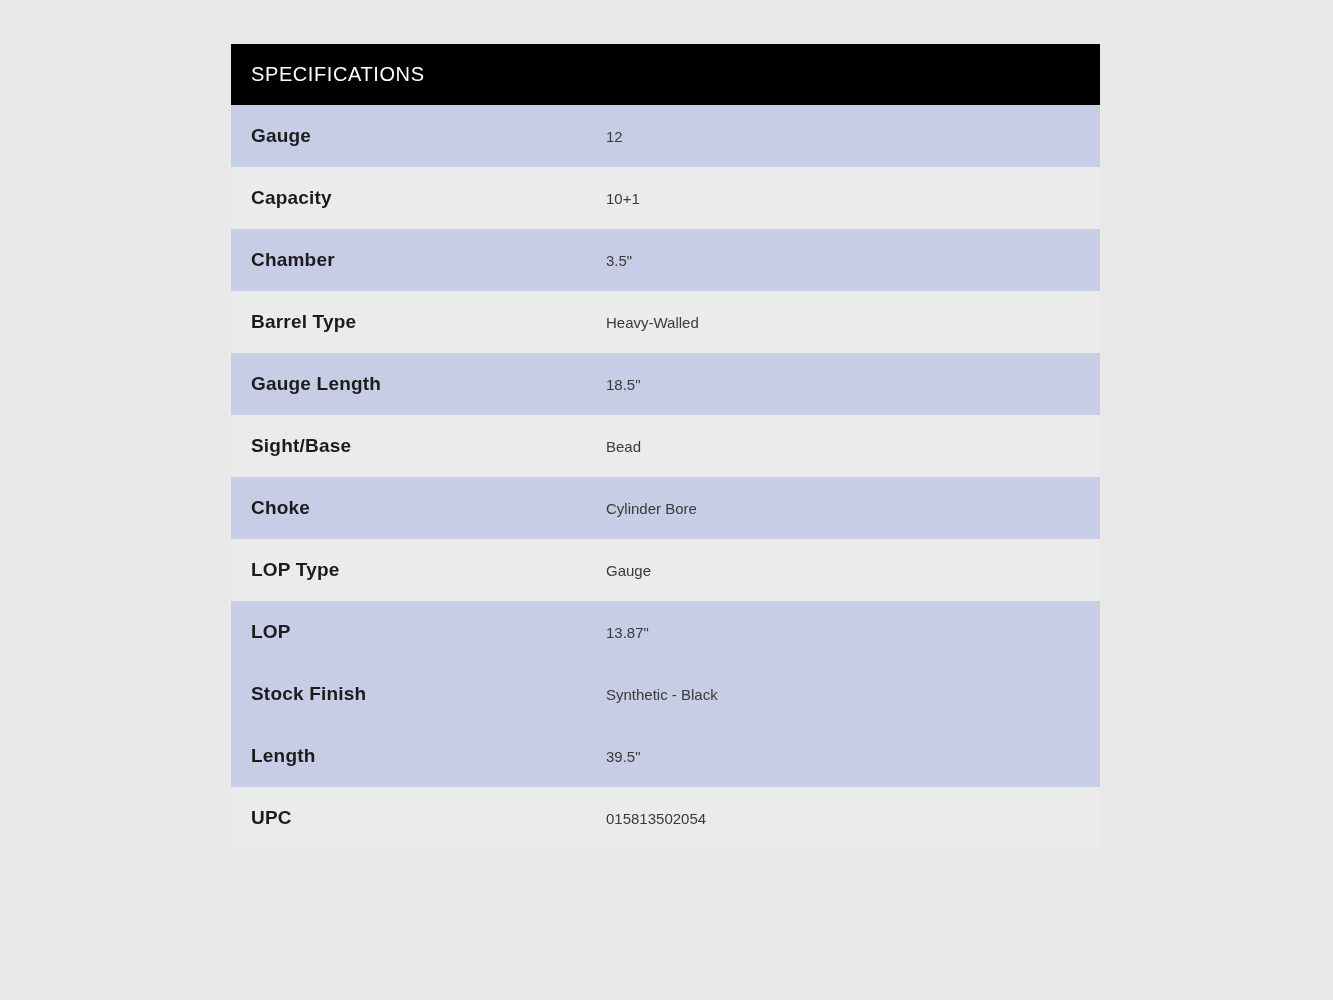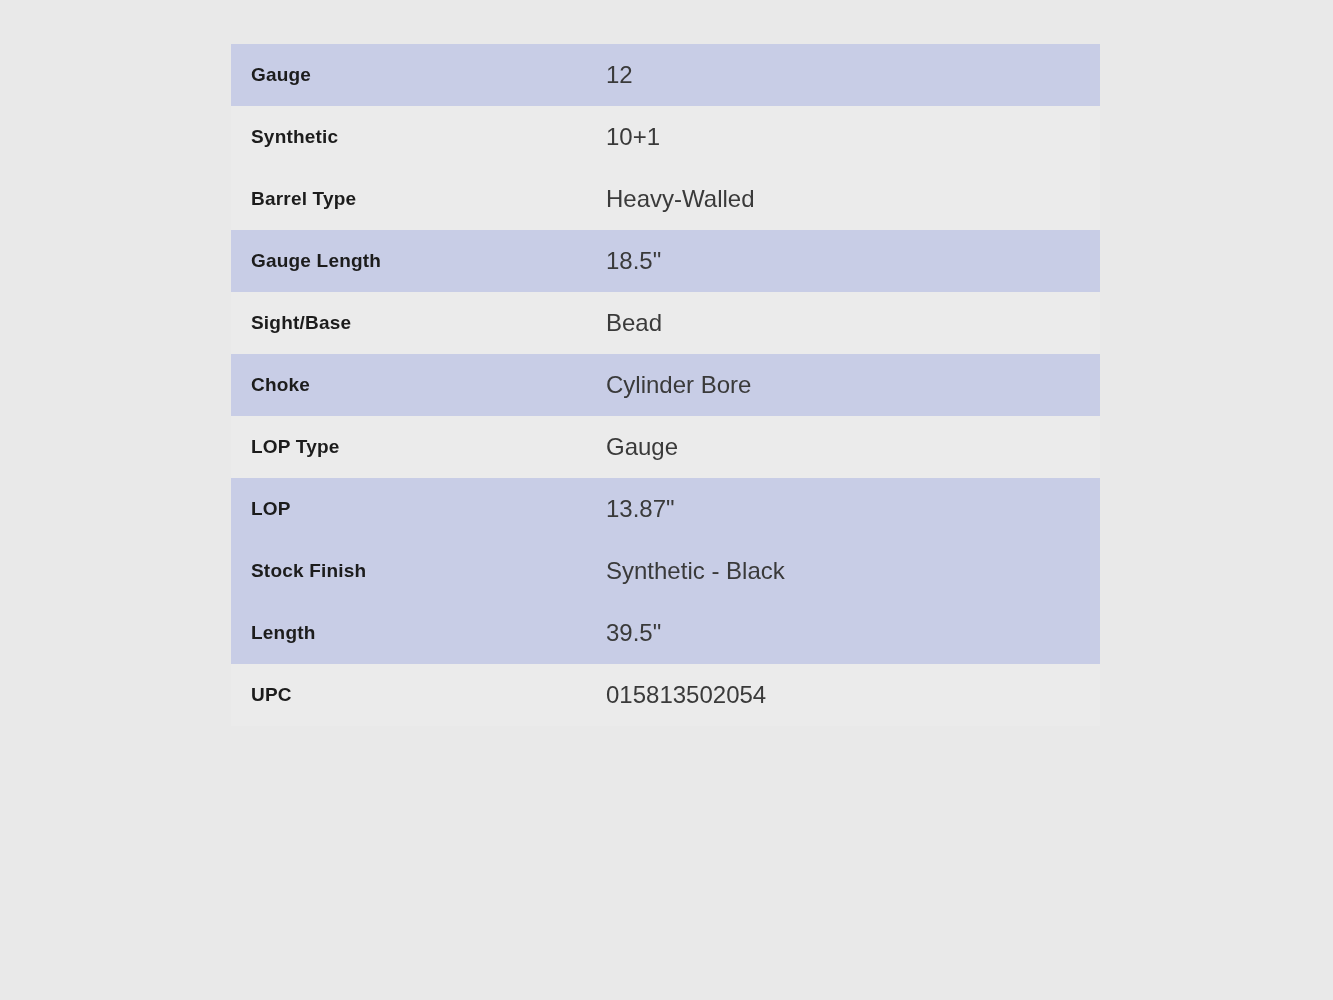--- a/index.html
+++ b/index.html
@@ -54,39 +54,46 @@
     border: none;
   }
   td.spec-label {
     width: 355px;
     font-size: 19px;
     font-weight: bold;
     color: #1c1c1c;
     letter-spacing: 0.2px;
   }
   td.spec-value {
-    font-size: 24px;
+    font-size: 15px;
     font-weight: 400;
     color: #3a3a3a;
     padding-left: 0;
   }
 </style>
 </head>
 <body>
 
 <div class="spec-wrap">
+  <div class="spec-header">
+    <span class="spec-header-title">SPECIFICATIONS</span>
+  </div>
   <table class="spec-table">
     <tbody>
         <tr class="odd">
           <td class="spec-label">Gauge</td>
           <td class="spec-value">12</td>
         </tr>
         <tr class="even">
-          <td class="spec-label">Synthetic</td>
+          <td class="spec-label">Capacity</td>
           <td class="spec-value">10+1</td>
+        </tr>
+        <tr class="odd">
+          <td class="spec-label">Chamber</td>
+          <td class="spec-value">3.5"</td>
         </tr>
         <tr class="even">
           <td class="spec-label">Barrel Type</td>
           <td class="spec-value">Heavy-Walled</td>
         </tr>
         <tr class="odd">
           <td class="spec-label">Gauge Length</td>
           <td class="spec-value">18.5"</td>
         </tr>
         <tr class="even">

